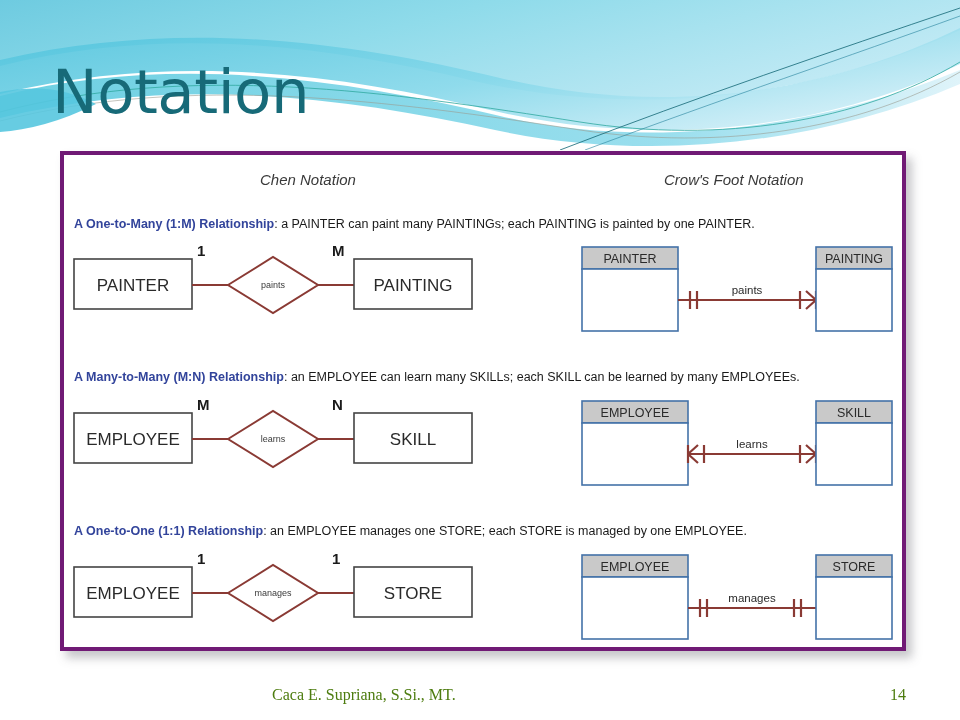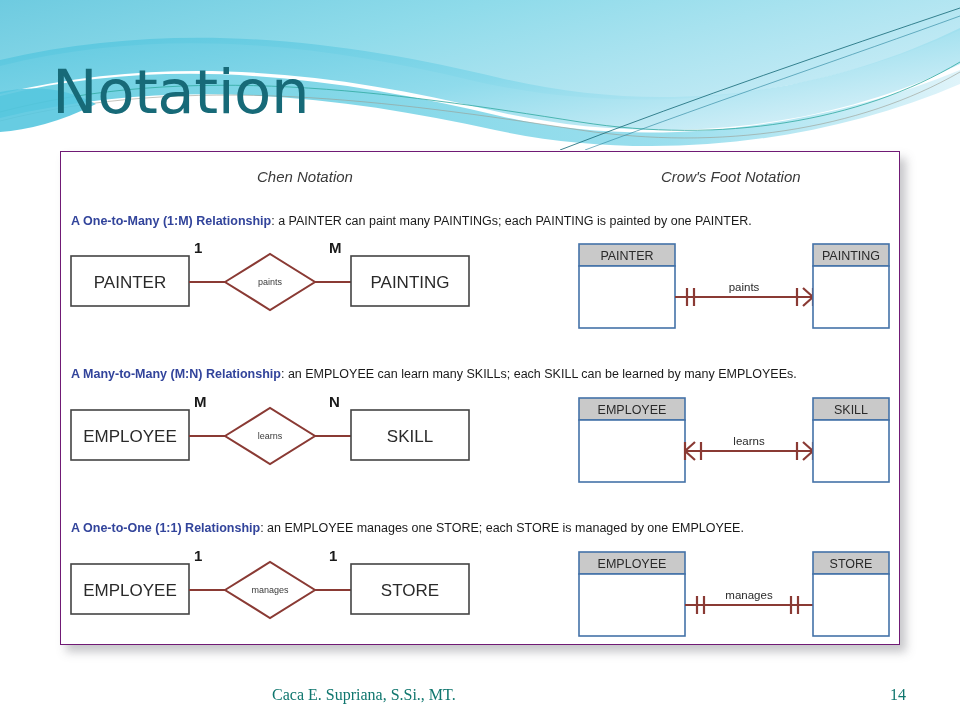--- a/index.html
+++ b/index.html
@@ -46,42 +46,42 @@
   }
 
   
   #panel {
     position: absolute;
     left: 60px;
     top: 151px;
     width: 838px;
     height: 492px;
     background: #ffffff;
-    border: 1px solid #701a75;
+    border: 4px solid #701a75;
     box-shadow: 6px 7px 9px rgba(90,90,100,0.34);
   }
   #panel-inner {
     position: absolute;
     inset: 0;
     background: #ffffff;
   }
   #diagram-svg {
     position: absolute;
     left: 0; top: 0;
     width: 838px;
     height: 492px;
     display: block;
   }
 
   
   #footer-author, #footer-page {
     position: absolute;
     font-family: "Liberation Serif", serif;
     font-size: 16px;
-    color: #0f766e;
+    color: #4d7c0f;
   }
   #footer-author {
     left: 272px;
     top: 686px;
   }
   #footer-page {
     left: 890px;
     top: 686px;
   }
 </style>

